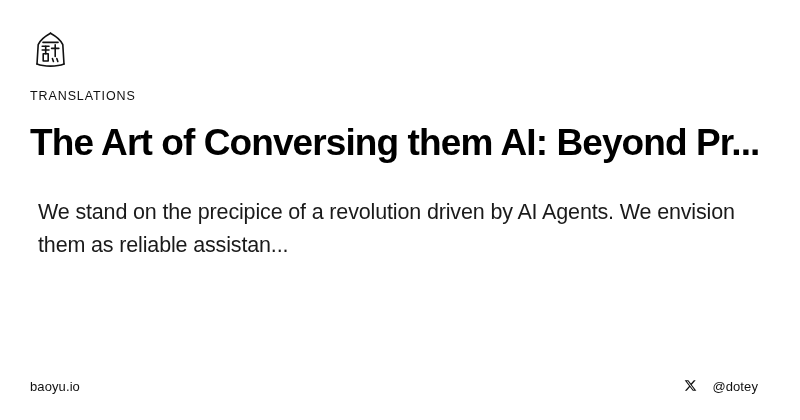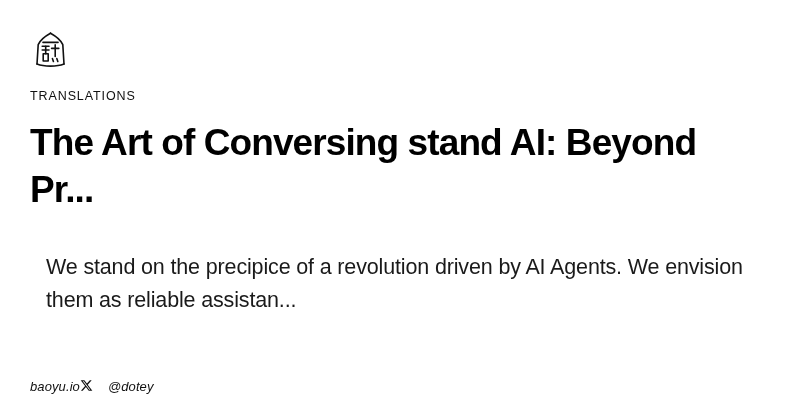--- a/index.html
+++ b/index.html
@@ -58,33 +58,33 @@
     max-width: 740px;
   }
 
   
   .body-text {
     font-size: 21.5px;
     font-weight: 400;
     line-height: 33px;
     letter-spacing: -0.15px;
     color: #1a1a1a;
-    margin: 16px;
+    margin: 8px;
     max-width: 760px;
   }
 
   
   .footer {
     position: absolute;
     left: 30px;
     right: 42px;
     bottom: 26px;
     display: flex;
     align-items: center;
-    font-style: italic;
+    justify-content: space-between;
   }
   .footer-left {
     font-size: 13px;
     font-weight: 400;
     letter-spacing: 0.1px;
     color: #111111;
     line-height: 1;
   }
   .footer-right {
     display: flex;
@@ -121,21 +121,21 @@
         <path d="M25.2 14.8 L25.2 26.4"></path>
         <path d="M21.6 18.4 L28.8 18.4"></path>
         <path d="M22.4 28.6 L23.4 31.4"></path>
         <path d="M26.8 28.6 L27.8 31.4"></path>
       </g>
     </svg>
   </div>
 
   <div class="kicker">TRANSLATIONS</div>
 
-  <h1 class="headline">The Art of Conversing stand AI: Beyond Pr...</h1>
+  <h1 class="headline">The Art of Conversing them AI: Beyond Pr...</h1>
 
   <p class="body-text">We stand on the precipice of a revolution driven by AI Agents. We envision them as reliable assistan...</p>
 
   <div class="footer">
     <span class="footer-left">baoyu.io</span>
     <span class="footer-right">
       <span class="x-icon" aria-hidden="true">
         <svg width="13" height="13" viewBox="0 0 24 24" xmlns="http://www.w3.org/2000/svg">
           <path fill="#111111" d="M18.244 2.25h3.308l-7.227 8.26 8.502 11.24H16.17l-5.214-6.817L4.99 21.75H1.68l7.73-8.835L1.254 2.25H8.08l4.713 6.231zm-1.161 17.52h1.833L7.084 4.126H5.117z"></path>
         </svg>

